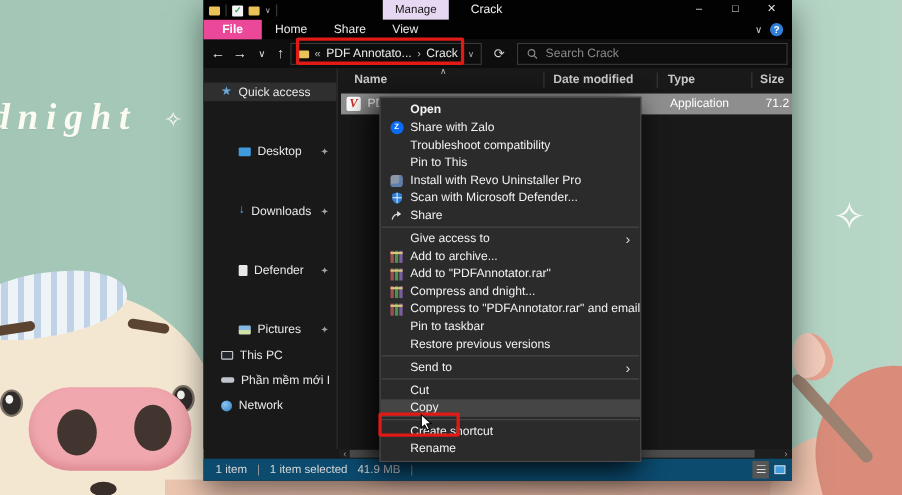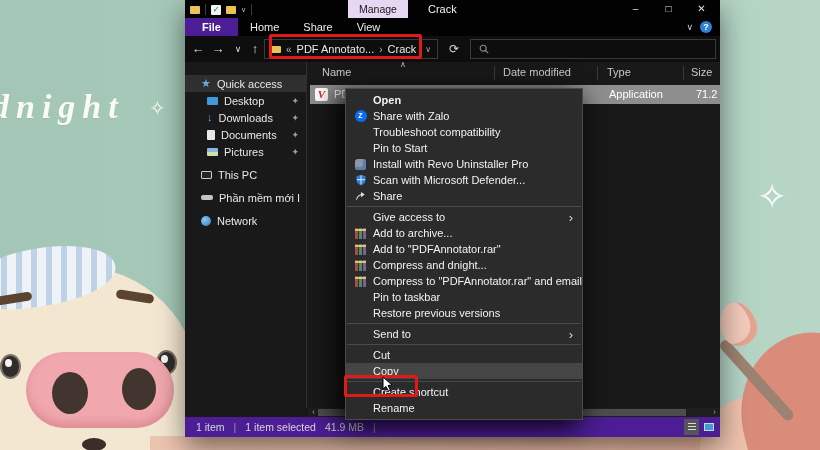--- a/index.html
+++ b/index.html
@@ -41,71 +41,71 @@
   .qat-sep{width:1px;height:11px;background:#3c3c3c;}
   .qat-caret{color:#bfbfbf;font-size:7px;}
   .manage-tab{position:absolute;left:163px;top:0;width:60px;height:18px;background:#e6d8f3;color:#181818;
     font-size:10.5px;display:flex;align-items:center;justify-content:center;}
   .win-title{position:absolute;left:243px;top:0;height:18px;line-height:18px;color:#f2f2f2;font-size:11px;}
   .win-controls{position:absolute;right:2px;top:0;height:18px;display:flex;}
   .wc{width:33px;text-align:center;line-height:18px;color:#e0e0e0;font-size:10px;}
 
   .tabsrow{position:absolute;left:0;top:18px;right:0;height:18px;background:#020202;display:flex;}
   .tab{color:#ececec;font-size:11px;line-height:18px;padding:0 12px;}
-  .tab.file{background:#4c1d95;color:#fff;padding:0 17px;font-weight:bold;}
+  .tab.file{background:#ec4899;color:#fff;padding:0 17px;font-weight:bold;}
   .ribbon-right{position:absolute;right:8px;top:18px;height:18px;display:flex;align-items:center;gap:7px;}
   .rr-chev{color:#cfcfcf;font-size:9px;}
   .rr-help{width:12px;height:12px;border-radius:50%;background:#2f7fd6;color:#fff;font-size:9px;line-height:12px;text-align:center;font-weight:bold;}
 
   .navbar{position:absolute;left:0;top:36px;right:0;height:26px;background:#0e0e0e;}
   .nav-btn{position:absolute;top:0;height:26px;line-height:26px;text-align:center;color:#dedede;font-size:13px;width:18px;}
   .addr{position:absolute;left:79px;top:3px;width:174px;height:20px;background:#0d0d0d;border:1px solid #3a3a3a;
     display:flex;align-items:center;gap:5px;padding:0 6px;color:#eaeaea;font-size:11px;white-space:nowrap;}
   .addr-folder{width:10px;height:7px;background:#e9c357;border-radius:1px;flex:none;}
   .addr-chev{color:#bdbdbd;font-size:10px;}
   .addr-drop{margin-left:auto;color:#a8a8a8;font-size:8px;}
   .refresh{position:absolute;left:259px;top:3px;width:20px;height:20px;color:#d0d0d0;font-size:12px;line-height:20px;text-align:center;}
   .searchbox{position:absolute;left:285px;top:3px;width:246px;height:20px;background:#0d0d0d;border:1px solid #3a3a3a;
     display:flex;align-items:center;gap:7px;padding:0 8px;}
   .searchbox input{flex:1;background:transparent;border:none;outline:none;color:#d9d9d9;font-size:11px;font-family:"Liberation Sans",sans-serif;}
   .searchbox input::placeholder{color:#8b8b8b;}
 
   .sidebar{position:absolute;left:0;top:62px;width:122px;bottom:29px;background:#191919;border-right:1px solid #303030;
     padding-top:13px;color:#e8e8e8;font-size:11px;overflow:hidden;}
   .sb-item{height:17px;display:flex;align-items:center;gap:6px;padding-left:16px;padding-right:6px;position:relative;}
-  .sb-item.child{padding-left:22px;}
+  .sb-item.child{padding-left:32px;margin-top:37px;}
   .sb-item.sel{background:#2f2f2f;}
   .sb-gap{height:6px;}
   .sb-pin{position:absolute;right:7px;color:#a0a0a0;font-size:9px;}
   .sb-label{white-space:nowrap;overflow:hidden;}
   .ic-star{color:#6aa7d8;font-size:11px;line-height:11px;}
   .ic-desktop{width:11px;height:8px;background:#3f9bdc;border-radius:1px;flex:none;}
   .ic-down{color:#4aa6e8;font-weight:bold;font-size:11px;line-height:11px;}
   .ic-doc{width:8px;height:10px;background:#e8e8e8;border-radius:1px;flex:none;}
   .ic-pic{width:11px;height:8px;background:linear-gradient(#86b7e3 55%,#cfe0a8 55%);border-radius:1px;flex:none;}
   .ic-pc{width:11px;height:8px;background:#23272b;border:1px solid #c9ced4;border-radius:1px;flex:none;}
   .ic-drive{width:12px;height:5px;background:#c0c5cc;border-radius:2px;flex:none;}
   .ic-net{width:10px;height:10px;border-radius:50%;background:radial-gradient(circle at 35% 35%,#8cc7f0,#2f78c0);flex:none;}
 
   .filearea{position:absolute;left:123px;top:62px;right:0;bottom:29px;background:#191919;overflow:hidden;}
   .headers{position:absolute;left:0;top:0;right:0;height:22px;color:#c9c9c9;font-size:11px;}
-  .hd{position:absolute;top:4px;}
+  .hd{position:absolute;top:4px;font-weight:bold;}
   .hd-sep{position:absolute;top:4px;width:1px;height:14px;background:#3a3a3a;}
   .sortcaret{position:absolute;left:92px;top:-2px;color:#bdbdbd;font-size:8px;}
   .filerow{position:absolute;left:2px;right:0;top:23px;height:19px;background:#8e8e8e;color:#fff;font-size:11px;overflow:hidden;}
   .fr-icon{position:absolute;left:5px;top:3px;width:13px;height:13px;background:#fdfdfd;border-radius:2px;
     color:#d22b20;font-family:"Liberation Serif",serif;font-weight:bold;font-style:italic;font-size:11px;line-height:13px;text-align:center;}
   .fr-name{position:absolute;left:24px;top:3px;}
   .fr-type{position:absolute;left:299px;top:3px;}
   .fr-size{position:absolute;left:386px;top:3px;}
 
   .hscroll{position:absolute;left:123px;right:0;top:408px;height:9px;background:#1e1e1e;}
   .hs-arrow{position:absolute;top:0;height:9px;line-height:9px;color:#9a9a9a;font-size:9px;}
   .hs-thumb{position:absolute;left:10px;right:34px;top:1px;height:7px;background:#4d4d4d;}
-  .statusbar{position:absolute;left:0;right:0;top:417px;height:20px;background:#4c1d95;color:#d8d8d8;font-size:10.5px;
+  .statusbar{position:absolute;left:0;right:0;top:417px;height:20px;background:#0c4a6e;color:#d8d8d8;font-size:10.5px;
     display:flex;align-items:center;gap:9px;padding-left:11px;}
   .sb-div{color:#9a9a9a;}
   .view-btns{position:absolute;right:4px;top:2px;display:flex;gap:2px;}
   .vb{width:15px;height:16px;display:flex;align-items:center;justify-content:center;}
   .vb.sel{background:#555;}
   .vb-lines{width:8px;height:8px;background:repeating-linear-gradient(#dcdcdc 0 1px,transparent 1px 3px);}
   .vb-thumb{width:10px;height:8px;background:#3f9bdc;border:1px solid #cfd6dd;}
 
   
   .cmenu{position:absolute;left:345px;top:88px;width:238px;background:#2b2b2b;border:1px solid #4b4b4b;
@@ -198,41 +198,42 @@
         <span class="addr-chev">›</span>
         <span>Crack</span>
         <span class="addr-drop">∨</span>
       </div>
       <span class="refresh">⟳</span>
       <div class="searchbox">
         <svg width="10" height="10" viewBox="0 0 12 12">
             <circle cx="5" cy="5" r="3.6" fill="none" stroke="#8b8b8b" stroke-width="1.3"></circle>
             <line x1="7.8" y1="7.8" x2="11" y2="11" stroke="#8b8b8b" stroke-width="1.3"></line>
           </svg>
+        <input type="text" placeholder="Search Crack" style="">
       </div>
     </div>
 
     <div class="sidebar">
       <div class="sb-item sel">
         <span class="ic-star">★</span>
         <span class="sb-label">Quick access</span>
       </div>
       <div class="sb-item child">
         <span class="ic-desktop"></span>
         <span class="sb-label">Desktop</span>
         <span class="sb-pin">✦</span>
       </div>
       <div class="sb-item child">
         <span class="ic-down">↓</span>
         <span class="sb-label">Downloads</span>
         <span class="sb-pin">✦</span>
       </div>
       <div class="sb-item child">
         <span class="ic-doc"></span>
-        <span class="sb-label">Documents</span>
+        <span class="sb-label">Defender</span>
         <span class="sb-pin">✦</span>
       </div>
       <div class="sb-item child">
         <span class="ic-pic"></span>
         <span class="sb-label">Pictures</span>
         <span class="sb-pin">✦</span>
       </div>
       <div class="sb-gap"></div>
       <div class="sb-item">
         <span class="ic-pc"></span>
@@ -302,21 +303,21 @@
           <span class="ic-zalo">Z</span>
         </span>
       <span class="lbl">Share with Zalo</span>
       </div>
     <div class="mi">
         <span class="ic"></span>
         <span class="lbl">Troubleshoot compatibility</span>
       </div>
     <div class="mi">
         <span class="ic"></span>
-        <span class="lbl">Pin to Start</span>
+        <span class="lbl">Pin to This</span>
       </div>
     <div class="mi">
       <span class="ic">
           <span class="ic-revo"></span>
         </span>
       <span class="lbl">Install with Revo Uninstaller Pro</span>
       </div>
     <div class="mi">
       <span class="ic">
           <svg width="12" height="12" viewBox="0 0 16 16">

